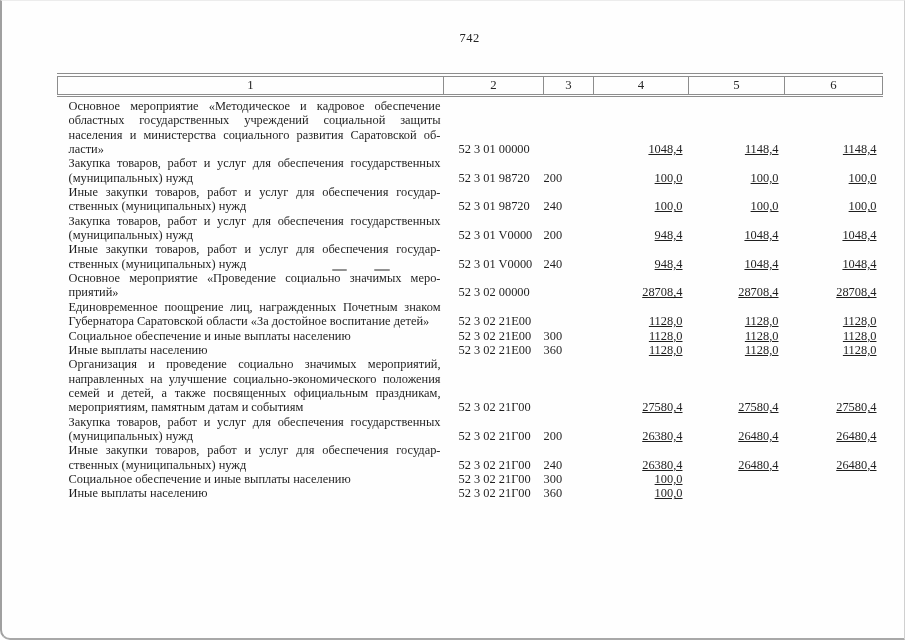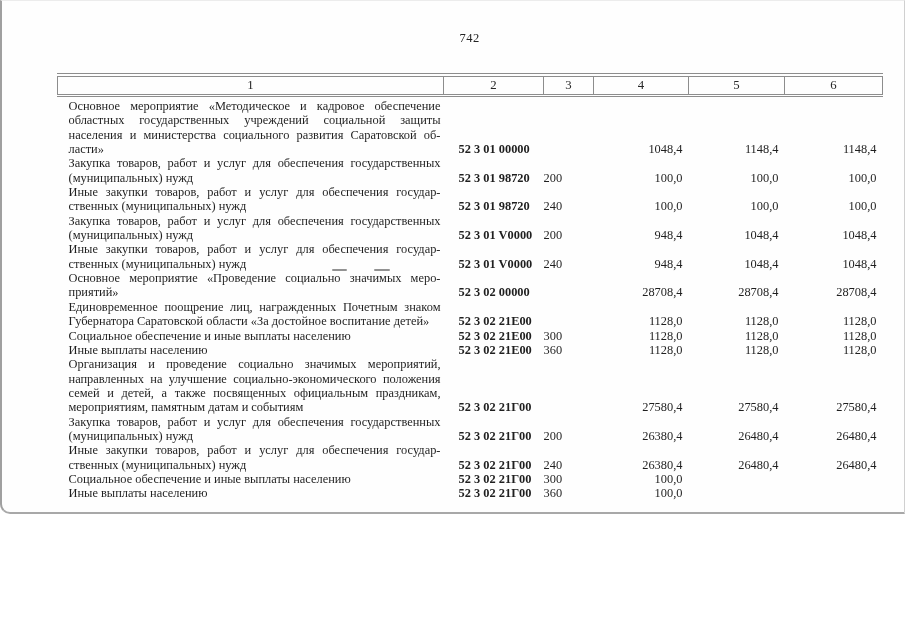--- a/index.html
+++ b/index.html
@@ -4,21 +4,21 @@
 <style>
   html, body {
     margin: 0;
     padding: 0;
     background: #ffffff;
     font-family: "Liberation Serif", serif;
   }
   .page {
     position: relative;
     width: 905px;
-    height: 514px;
+    height: 640px;
     box-sizing: border-box;
     background: #fefefe;
     border-left: 2px solid #a0a0a0;
     border-bottom: 2px solid #a8a8a8;
     border-right: 1px solid #d0d0d0;
     border-top: 1px solid #ececec;
     border-bottom-left-radius: 10px;
     overflow: hidden;
     color: #1f1f1f;
   }
@@ -69,30 +69,30 @@
   tbody tr:first-child td { padding-top: 2px; }
   td.cell-label {
     text-align: justify;
     padding-left: 11px;
     padding-right: 3px;
     hyphens: manual;
   }
   td.cell-code {
     padding-left: 15px;
     white-space: nowrap;
-    font-weight: bold;
   }
   td.cell-vr {
     text-align: left;
     white-space: nowrap;
   }
   td.cell-amount {
     text-align: right;
     padding-right: 6px;
     white-space: nowrap;
+    text-decoration: underline;
   }
   .pen-mark {
     position: absolute;
     height: 2px;
     background: #6e6e6e;
     opacity: 0.75;
     border-radius: 1px;
   }
   .pen-mark-1 { left: 330px; top: 268px; width: 15px; }
   .pen-mark-2 { left: 372px; top: 268px; width: 16px; }

